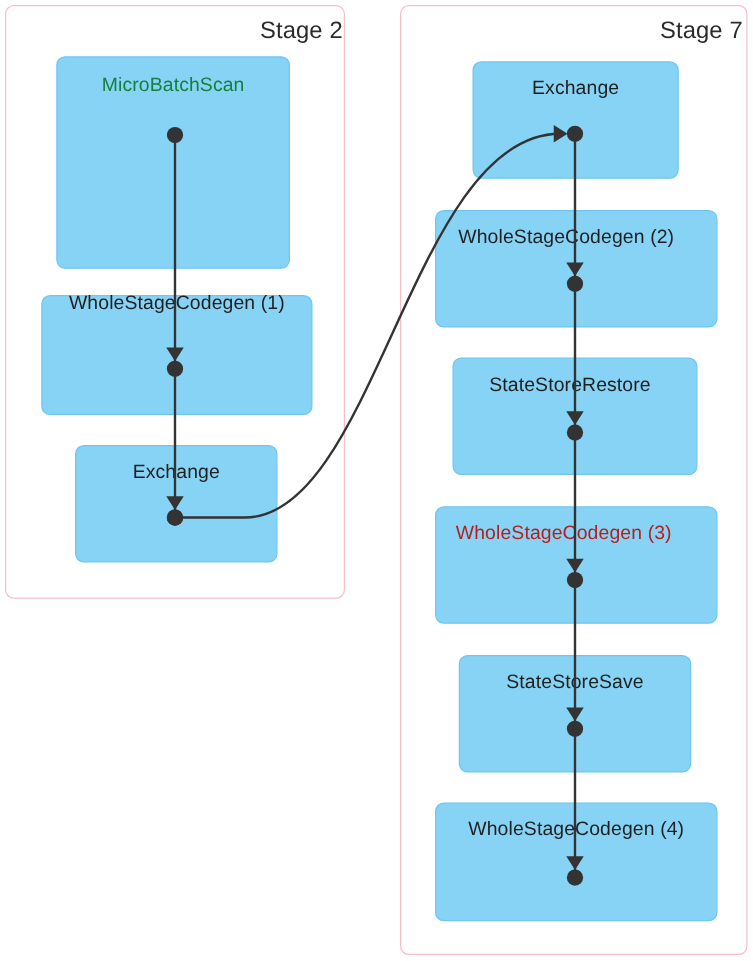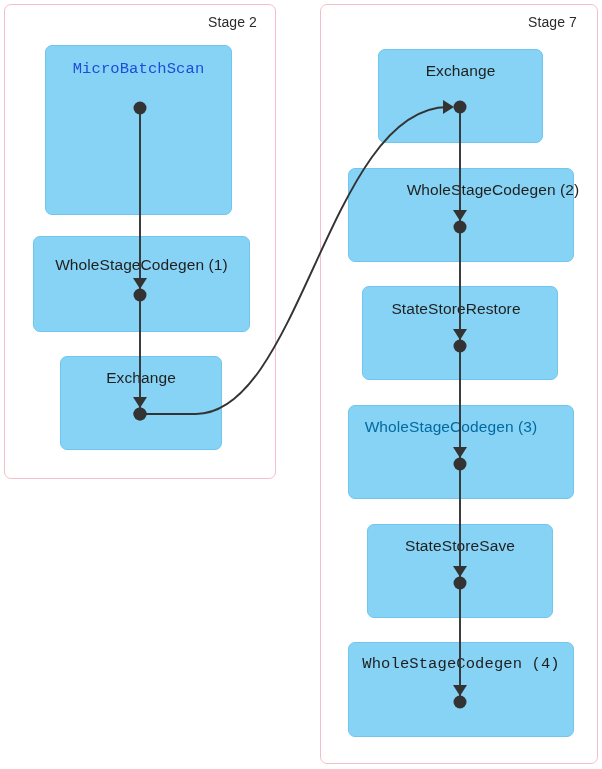--- a/index.html
+++ b/index.html
@@ -19,21 +19,21 @@
   }
   .stage-container {
     position: absolute;
     box-sizing: border-box;
     border: 1.6px solid #f5bfca;
     border-radius: 7px;
     background: transparent;
   }
   .stage-label {
     position: absolute;
-    font-size: 14px;
+    font-size: 19px;
     color: #2b2b2b;
     white-space: nowrap;
     letter-spacing: 0.1px;
   }
   .node-box {
     position: absolute;
     box-sizing: border-box;
     background: #87d3f5;
     border: 1px solid #6fc6ef;
     border-radius: 7px;
@@ -68,39 +68,39 @@
 </style>
 </head>
 <body>
 
 <div id="diagram-root">
 
   <div id="stages-layer">
       <div class="stage-container" style="left: 4px; top: 4px; width: 272px; height: 475px; border-color: rgb(245, 191, 202);"></div>
       <div class="stage-label" style="left: 208px; top: 14px;">Stage 2</div>
       <div class="node-box" style="left: 45px; top: 45px; width: 187px; height: 170px; background: rgb(135, 211, 245); border-color: rgb(111, 198, 239);"></div>
-      <div class="node-label" style="left: 45px; top: 60px; width: 187px; color: #1d4ed8; font-family: Liberation Mono, monospace;">MicroBatchScan</div>
+      <div class="node-label" style="left: 45px; top: 60px; width: 187px; color: #15803d;">MicroBatchScan</div>
       <div class="node-box" style="left: 33px; top: 236px; width: 217px; height: 96px; background: rgb(135, 211, 245); border-color: rgb(111, 198, 239);"></div>
-      <div class="node-label" style="left: 33px; top: 256px; width: 217px; color: rgb(31, 31, 31);">WholeStageCodegen (1)</div>
+      <div class="node-label" style="left: 33px; top: 234px; width: 217px; color: rgb(31, 31, 31);">WholeStageCodegen (1)</div>
       <div class="node-box" style="left: 60px; top: 356px; width: 162px; height: 94px; background: rgb(135, 211, 245); border-color: rgb(111, 198, 239);"></div>
       <div class="node-label" style="left: 60px; top: 369px; width: 162px; color: rgb(31, 31, 31);">Exchange</div>
       <div class="stage-container" style="left: 320px; top: 4px; width: 278px; height: 760px; border-color: rgb(245, 191, 202);"></div>
       <div class="stage-label" style="left: 528px; top: 14px;">Stage 7</div>
       <div class="node-box" style="left: 378px; top: 49px; width: 165px; height: 94px; background: rgb(135, 211, 245); border-color: rgb(111, 198, 239);"></div>
       <div class="node-label" style="left: 378px; top: 62px; width: 165px; color: rgb(31, 31, 31);">Exchange</div>
       <div class="node-box" style="left: 348px; top: 168px; width: 226px; height: 94px; background: rgb(135, 211, 245); border-color: rgb(111, 198, 239);"></div>
-      <div class="node-label" style="left: 348px; top: 181px; width: 210px; color: rgb(31, 31, 31); margin-left: 40px;">WholeStageCodegen (2)</div>
+      <div class="node-label" style="left: 348px; top: 181px; width: 210px; color: rgb(31, 31, 31);">WholeStageCodegen (2)</div>
       <div class="node-box" style="left: 362px; top: 286px; width: 196px; height: 94px; background: rgb(135, 211, 245); border-color: rgb(111, 198, 239);"></div>
       <div class="node-label" style="left: 362px; top: 300px; width: 188px; color: rgb(31, 31, 31);">StateStoreRestore</div>
       <div class="node-box" style="left: 348px; top: 405px; width: 226px; height: 94px; background: rgb(135, 211, 245); border-color: rgb(111, 198, 239);"></div>
-      <div class="node-label" style="left: 348px; top: 418px; width: 206px; color: #0369a1;">WholeStageCodegen (3)</div>
+      <div class="node-label" style="left: 348px; top: 418px; width: 206px; color: #b91c1c;">WholeStageCodegen (3)</div>
       <div class="node-box" style="left: 367px; top: 524px; width: 186px; height: 94px; background: rgb(135, 211, 245); border-color: rgb(111, 198, 239);"></div>
       <div class="node-label" style="left: 367px; top: 537px; width: 186px; color: rgb(31, 31, 31);">StateStoreSave</div>
       <div class="node-box" style="left: 348px; top: 642px; width: 226px; height: 95px; background: rgb(135, 211, 245); border-color: rgb(111, 198, 239);"></div>
-      <div class="node-label" style="left: 348px; top: 655px; width: 226px; color: rgb(31, 31, 31); font-family: Liberation Mono, monospace;">WholeStageCodegen (4)</div>
+      <div class="node-label" style="left: 348px; top: 655px; width: 226px; color: rgb(31, 31, 31);">WholeStageCodegen (4)</div>
     </div>
 
   <svg id="edge-layer" viewBox="0 0 602 769">
       <g>
         <path d="M 140,108 L 140,295" class="edge-path" stroke="#333333"></path>
         <path d="M 133,278 L 147,278 L 140,289 Z" class="edge-arrow" fill="#333333"></path>
         <circle cx="140" cy="108" r="6.5" class="edge-dot" fill="#333333"></circle>
         <circle cx="140" cy="295" r="6.5" class="edge-dot" fill="#333333"></circle>
       </g>
       <g>

